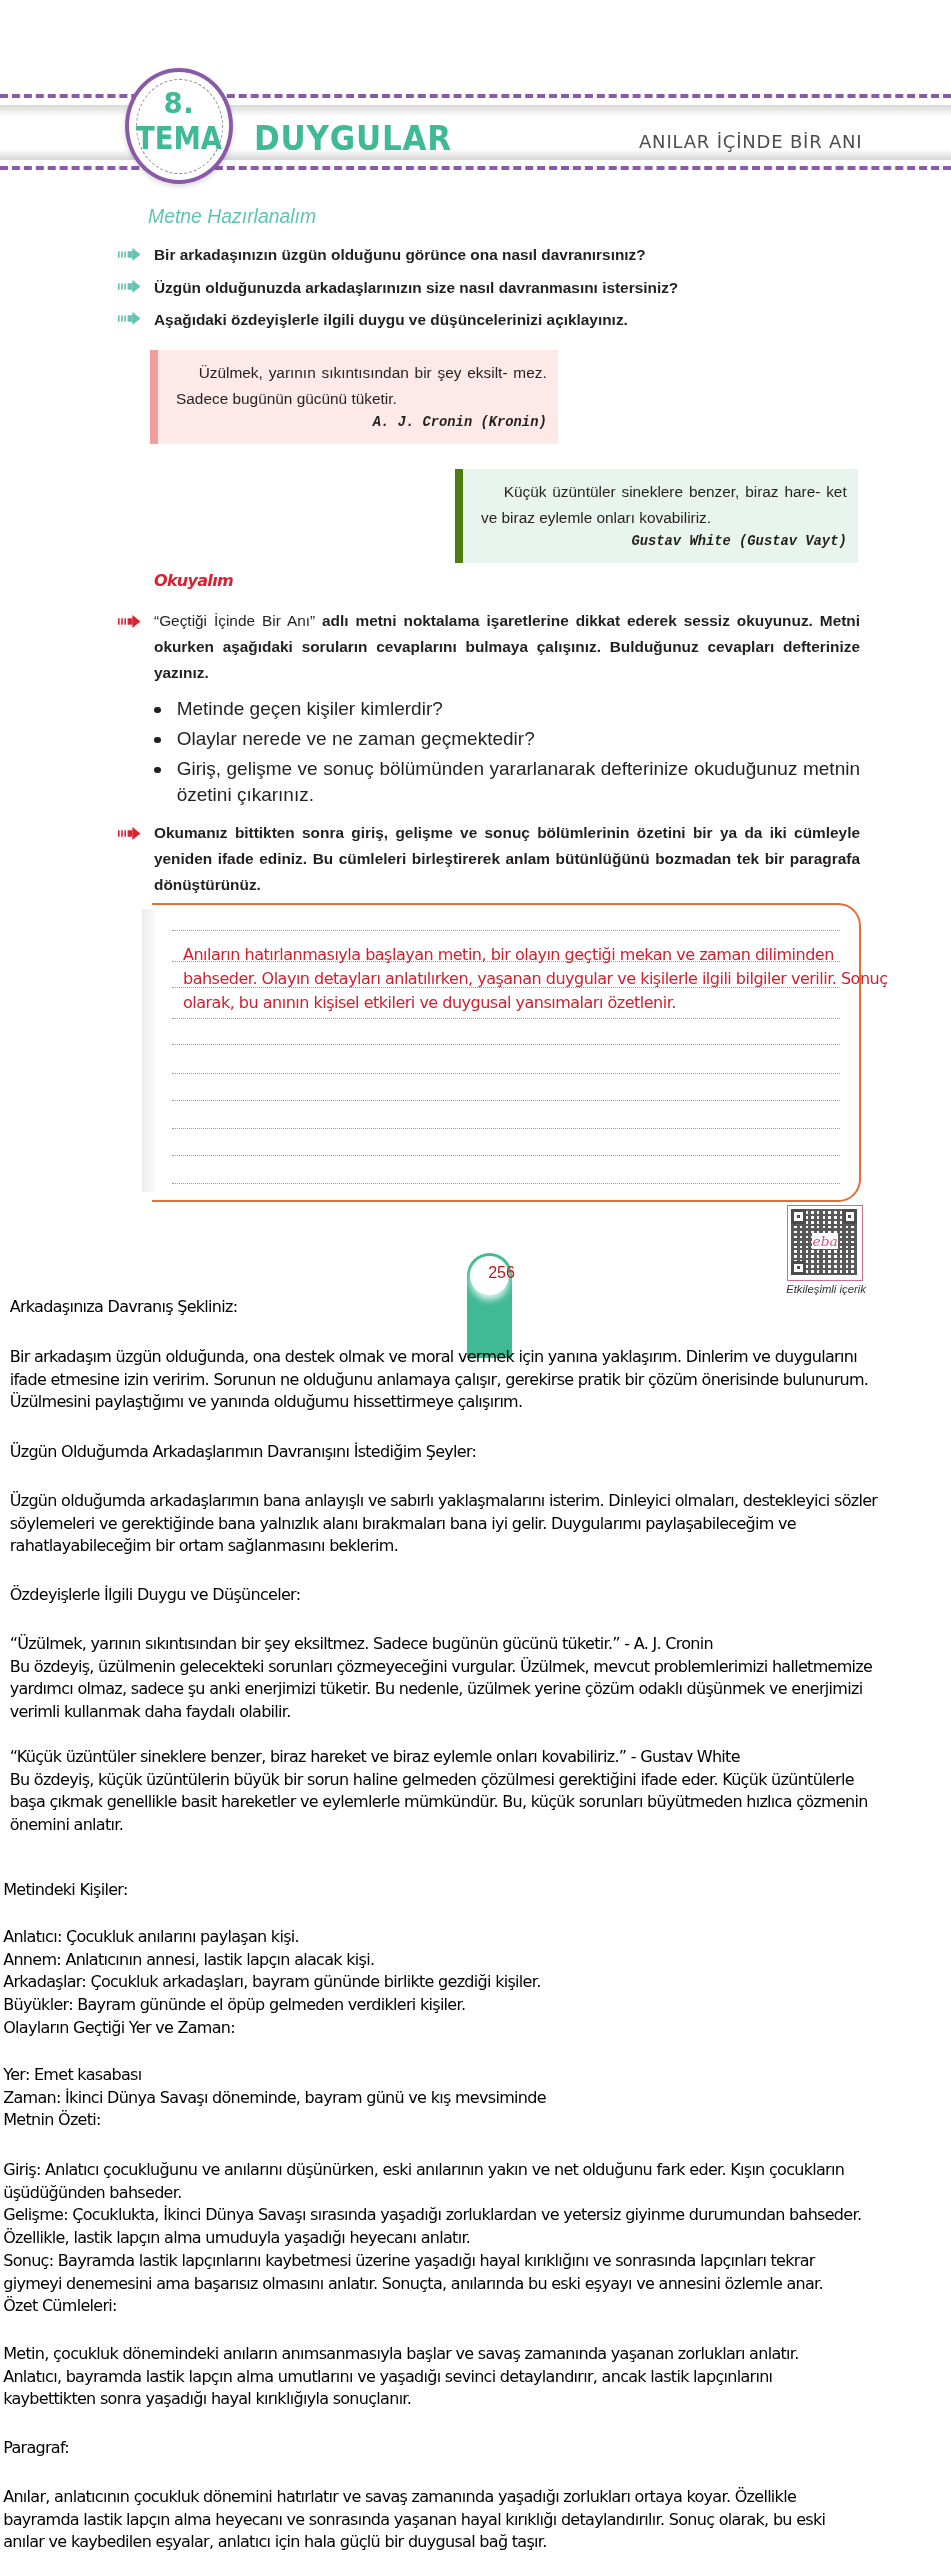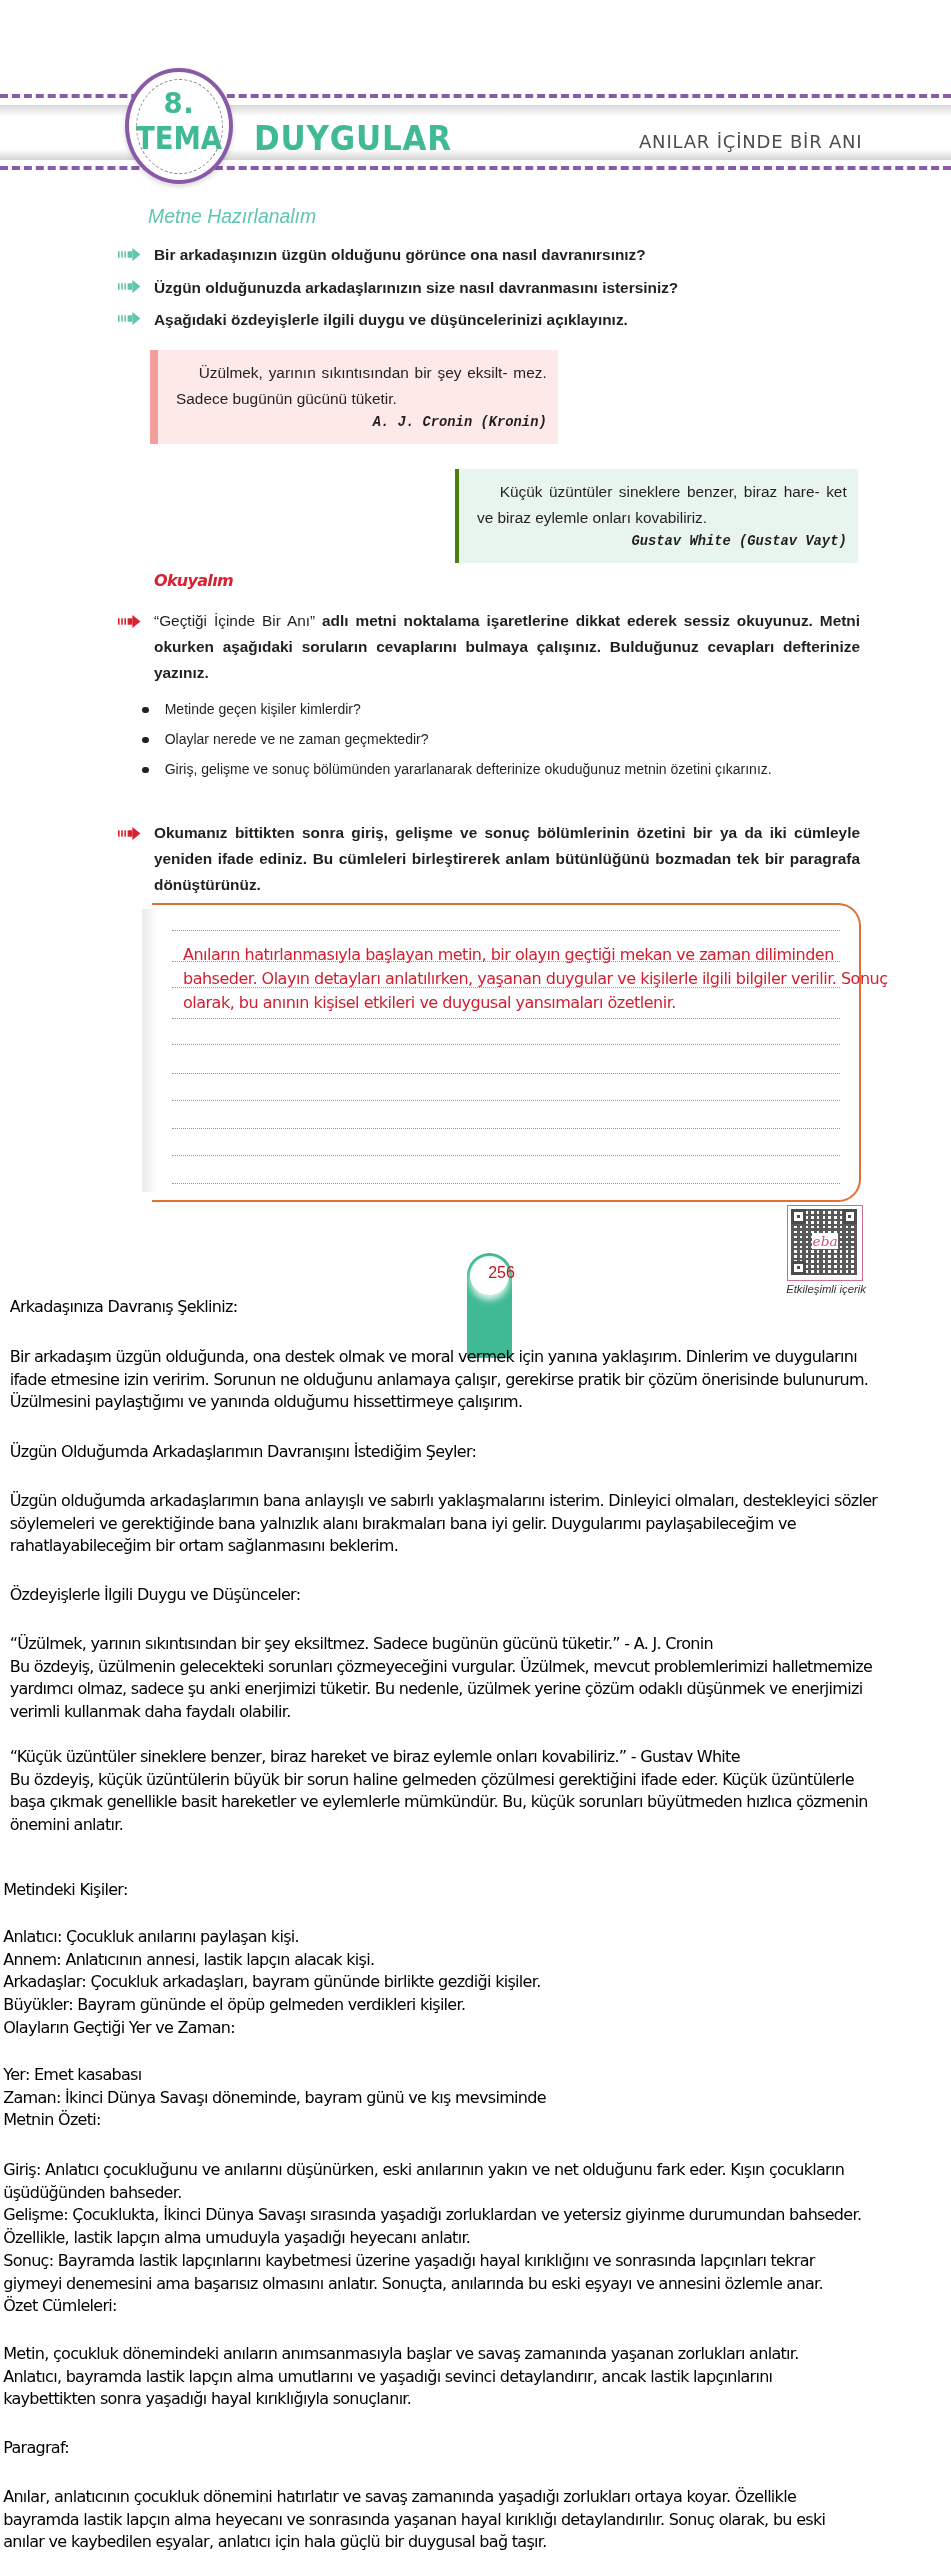--- a/index.html
+++ b/index.html
@@ -23,28 +23,28 @@
   
   .sec-h { position: absolute; font-style: italic; font-size: 19.4px; font-family: "Liberation Sans", sans-serif; }
   .sec-h.teal { color: #5fc4b0; left: 148px; top: 205px; }
   .sec-h.red { color: #d92231; left: 154px; top: 570px; font-weight: bold; }
 
   
   .arrow { position: absolute; width: 24px; height: 13px; }
   .q { position: absolute; left: 154px; font-weight: bold; font-size: 15.4px; line-height: 21px; }
   .para { position: absolute; left: 154px; width: 706px; font-size: 15.4px; line-height: 26px; text-align: justify; }
   .para b { font-weight: bold; }
-  .bul { position: absolute; left: 142px; width: 706px; font-size: 14px; line-height: 26px; }
+  .bul { position: absolute; left: 154px; width: 706px; font-size: 19px; line-height: 26px; }
   .bul .dot { position: absolute; left: 0; top: 10.5px; width: 6.5px; height: 6.5px; border-radius: 50%; background: #231f20; }
   .bul .txt { display: block; margin-left: 22.7px; text-align: justify; }
 
   
   .quote { position: absolute; font-size: 15.4px; line-height: 26px; padding: 9.7px 11.3px 6.5px 18px; box-sizing: border-box; }
   .quote.pink { left: 150px; top: 350px; width: 408px; height: 94px; background: #fde9e8; border-left: 8px solid #f29e9c; }
-  .quote.mint { left: 455px; top: 469px; width: 403px; height: 94px; background: #e8f5ef; border-left: 4px solid #4d7c0f; }
+  .quote.mint { left: 455px; top: 469px; width: 403px; height: 94px; background: #e8f5ef; border-left: 8px solid #4d7c0f; }
   .quote .qt { text-align: justify; text-indent: 22.7px; }
   .quote .qa { text-align: right; font-weight: bold; font-style: italic; font-size: 13.8px; line-height: 22.7px; font-family: Liberation Mono, monospace; }
 
   
   .ans-box { position: absolute; left: 152px; top: 903px; width: 709px; height: 299px; border: 2.4px solid #e07034; border-left: none; border-radius: 0 22.7px 22.7px 0; box-sizing: border-box; }
   .ans-shadow { position: absolute; left: 142px; top: 909px; width: 16px; height: 283px; background: linear-gradient(90deg, rgba(0,0,0,0.08), rgba(0,0,0,0)); }
   .ans-line { position: absolute; left: 172px; width: 668px; height: 0; border-top: 1.6px dotted #9a9a9a; }
   .ans-text { position: absolute; left: 183px; top: 943px; width: 761px; color: #d0202f; font-size: 16px; line-height: 24px; font-family: "DejaVu Sans", sans-serif; letter-spacing: -0.5px; }
   .ans-text span { display: block; white-space: nowrap; }
 

